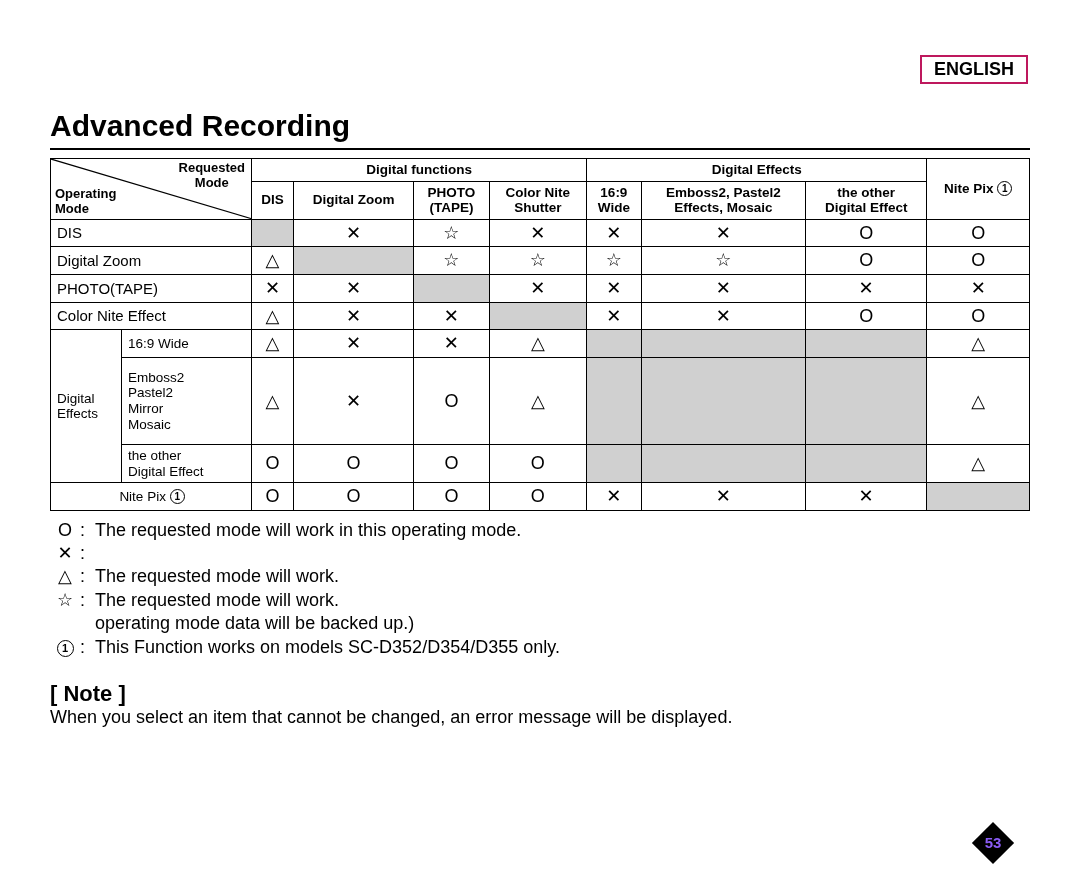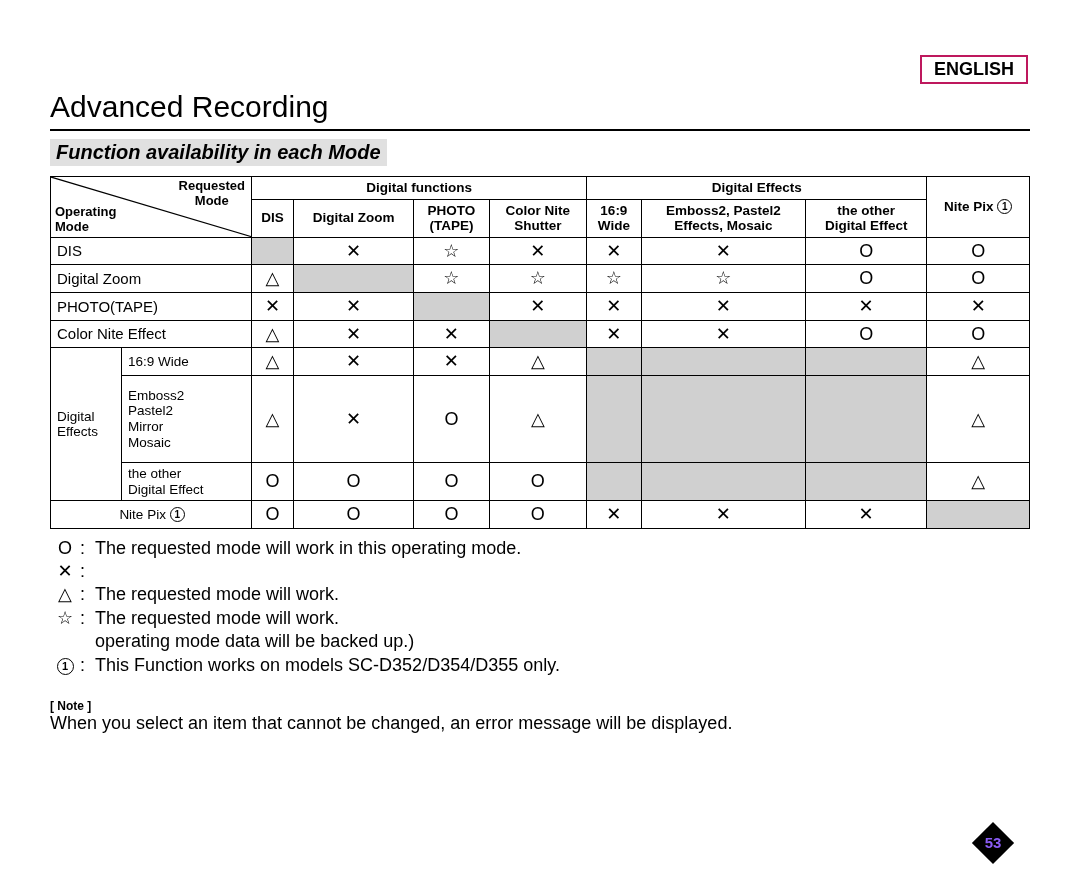--- a/index.html
+++ b/index.html
@@ -20,22 +20,22 @@
     position: absolute;
     top: 55px;
     right: 52px;
     border: 2px solid #be185d;
     padding: 2px 12px;
     font-weight: bold;
     font-size: 18px;
   }
   .title {
     font-size: 30px;
-    font-weight: normal;
-    margin: 35px 0 5px 0;
+    font-weight: bold;
+    margin: 54px 0 5px 0;
   }
   .hr {
     border-top: 2px solid #000;
     margin-bottom: 8px;
   }
   .subtitle {
     display: inline-block;
     background: #e0e0e0;
     font-weight: bold;
     font-style: italic;
@@ -75,21 +75,21 @@
   .sym { font-size: 18px; }
   .legend {
     margin-top: 8px;
     font-size: 18px;
     line-height: 1.3;
   }
   .legend .row { display:flex; }
   .legend .s { width: 30px; text-align:center; }
   .legend .sep { width: 15px; text-align:left; }
   .legend .indent { margin-left: 45px; }
-  .note-head { font-weight: bold; margin-top: 22px; font-size: 12px; }
+  .note-head { font-weight: bold; margin-top: 22px; font-size: 22px; }
   .note-text { font-size: 18px; }
   .pagenum {
     position: absolute;
     bottom: 15px;
     right: 65px;
     width: 44px;
     height: 44px;
   }
   .pagenum svg { width:100%; height:100%; }
   .pagenum .n {
@@ -114,21 +114,20 @@
 </style>
 </head>
 <body>
 
 <div class="page">
   <div class="lang-box">ENGLISH</div>
 
   <div class="title">Advanced Recording</div>
   <div class="hr"></div>
 
-  <div class="subtitle">Function availability in each Mode</div>
 
   <table>
     <tbody>
         <tr>
       <th rowspan="2" colspan="2" class="diag">
         <svg>
               <line x1="0" y1="0" x2="100%" y2="100%" stroke="#000" stroke-width="1.2"></line>
             </svg>
         <div class="tr">
           <span>Requested</span><br>

